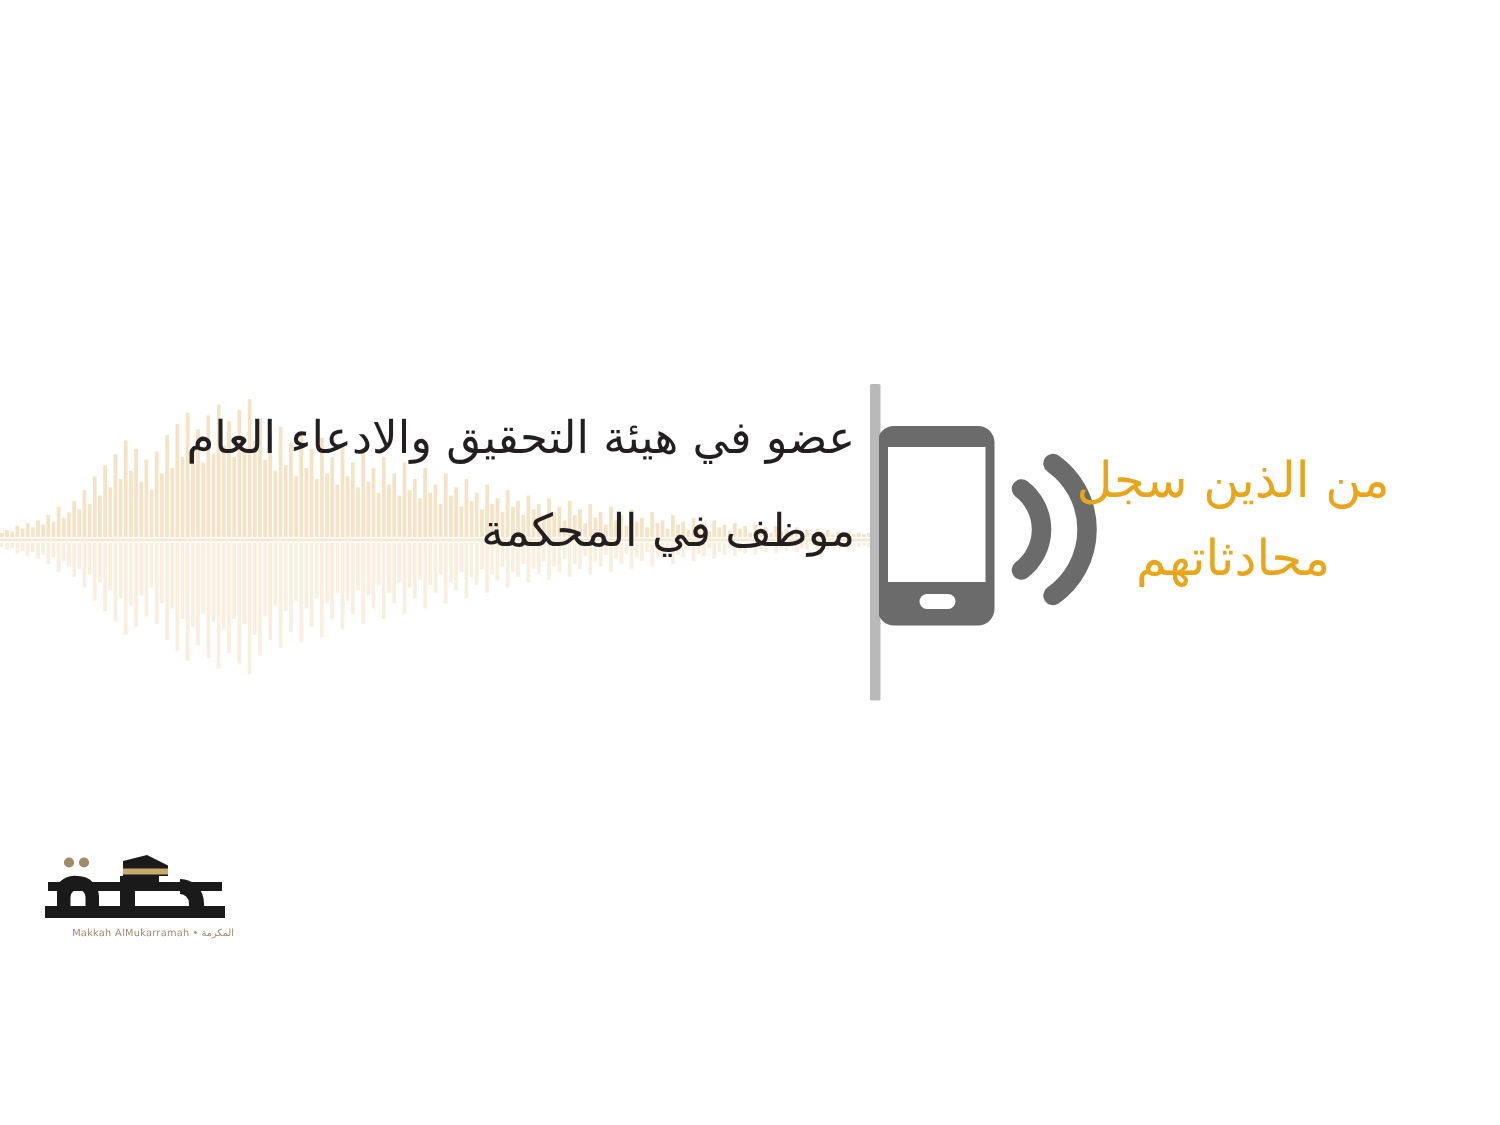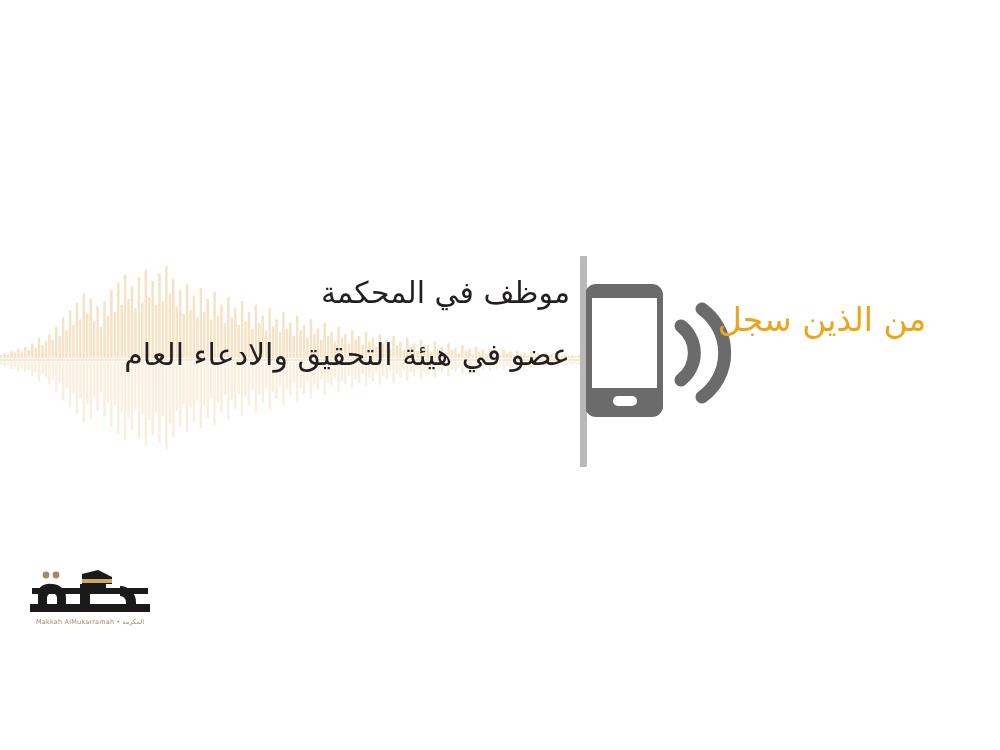--- a/index.html
+++ b/index.html
@@ -112,21 +112,20 @@
   .logo-mark svg {
     display: block;
     width: 100%;
     height: 100%;
   }
   .logo-sub {
     margin-top: 2px;
     color: #a08a68;
     font-size: 6.5px;
     letter-spacing: 0.2px;
-    text-align: center;
     white-space: nowrap;
     direction: rtl;
   }
 </style>
 </head>
 <body>
 
 <div id="canvas">
 
   <div class="waveform-layer">
@@ -469,22 +468,22 @@
         <rect x="567.79" y="104.00" width="2.48" height="1.75" fill="#f6e2c4" opacity="0.55"></rect>
         <rect x="571.24" y="104.00" width="2.48" height="2.62" fill="#f6e2c4" opacity="0.55"></rect>
         <rect x="574.68" y="104.00" width="2.48" height="1.75" fill="#f6e2c4" opacity="0.55"></rect>
         <rect x="578.12" y="104.00" width="2.48" height="2.62" fill="#f6e2c4" opacity="0.55"></rect>
         <rect x="581.56" y="104.00" width="2.48" height="1.75" fill="#f6e2c4" opacity="0.55"></rect>
         <rect x="0" y="101.00" width="585" height="2" fill="#f6e2c4" opacity="0.8"></rect>
       </svg>
   </div>
 
   <div class="left-text">
+    <div class="line">عضو في هيئة التحقيق والادعاء العام</div>
     <div class="line">موظف في المحكمة</div>
-    <div class="line">عضو في هيئة التحقيق والادعاء العام</div>
   </div>
 
   <div class="divider"></div>
 
   <div class="phone-icon">
     <svg viewBox="0 0 150 145" aria-hidden="true">
       <g fill="#6b6b6b">
 
         <path d="M10 6 h56 a11 11 0 0 1 11 11 v111 a11 11 0 0 1 -11 11 h-56 a11 11 0 0 1 -11 -11 v-111 a11 11 0 0 1 11 -11 z"></path>
       </g>
@@ -495,20 +494,21 @@
 
       <g fill="none" stroke="#6b6b6b" stroke-linecap="round">
         <path d="M95 48 A34 34 0 0 1 95 102" stroke-width="13"></path>
         <path d="M116 31 A54 54 0 0 1 116 119" stroke-width="13"></path>
       </g>
     </svg>
   </div>
 
   <div class="headline">
     <div class="hl-line">من الذين سجل</div>
+    <div class="hl-line">محادثاتهم</div>
   </div>
 
   <div class="logo">
     <div class="logo-mark">
       <svg viewBox="0 0 132 50" aria-hidden="true">
 
         <path d="M58 8 L74 4 L88 11 L88 18 L58 18 Z" fill="#1a1a1a"></path>
         <path d="M58 13 L88 13 L88 17 L58 17 Z" fill="#c9a96a"></path>
 
         <path d="M8 22 h116 v6 h-116 z" fill="#1a1a1a"></path>

